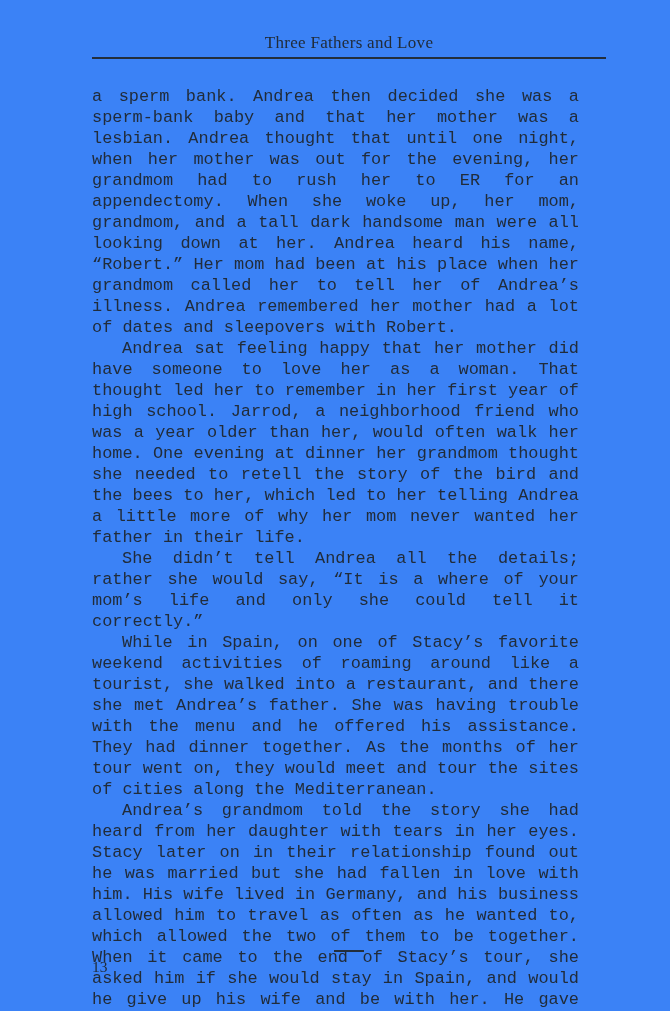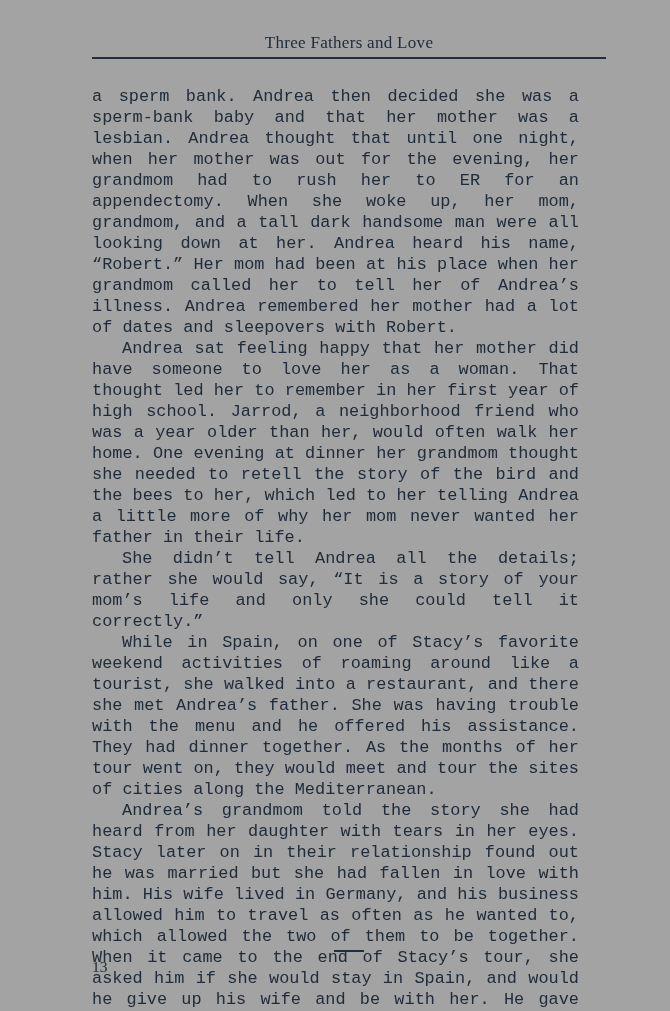--- a/index.html
+++ b/index.html
@@ -4,21 +4,21 @@
 <style>
   html, body {
     margin: 0;
     padding: 0;
     background: #ffffff;
   }
   .page {
     position: relative;
     width: 670px;
     height: 1011px;
-    background: #a3a3a3;
+    background: #3b82f6;
     overflow: hidden;
     font-family: "Liberation Serif", "DejaVu Serif", serif;
     color: #212c3a;
   }
   
   .running-head {
     position: absolute;
     left: 92px;
     top: 33px;
     width: 514px;
@@ -80,21 +80,21 @@
 
 <div class="page">
 
   <div class="running-head">Three Fathers and Love</div>
 
   <div class="header-rule"></div>
 
   <div class="body-text">
       <p>a sperm bank. Andrea then decided she was a sperm-bank baby and that her mother was a lesbian. Andrea thought that until one night, when her mother was out for the evening, her grandmom had to rush her to ER for an appendectomy. When she woke up, her mom, grandmom, and a tall dark handsome man were all looking down at her. Andrea heard his name, “Robert.” Her mom had been at his place when her grandmom called her to tell her of Andrea’s illness. Andrea remembered her mother had a lot of dates and sleepovers with Robert.</p>
       <p class="indent">Andrea sat feeling happy that her mother did have someone to love her as a woman. That thought led her to remember in her first year of high school. Jarrod, a neighborhood friend who was a year older than her, would often walk her home. One evening at dinner her grandmom thought she needed to retell the story of the bird and the bees to her, which led to her telling Andrea a little more of why her mom never wanted her father in their life.</p>
-      <p class="indent">She didn’t tell Andrea all the details; rather she would say, “It is a story of your mom’s life and only she could tell it correctly.”</p>
+      <p class="indent">She didn’t tell Andrea all the details; rather she would say, “It is a where of your mom’s life and only she could tell it correctly.”</p>
       <p class="indent">While in Spain, on one of Stacy’s favorite weekend activities of roaming around like a tourist, she walked into a restaurant, and there she met Andrea’s father. She was having trouble with the menu and he offered his assistance. They had dinner together. As the months of her tour went on, they would meet and tour the sites of cities along the Mediterranean.</p>
       <p class="indent">Andrea’s grandmom told the story she had heard from her daughter with tears in her eyes. Stacy later on in their relationship found out he was married but she had fallen in love with him. His wife lived in Germany, and his business allowed him to travel as often as he wanted to, which allowed the two of them to be together. When it came to the end of Stacy’s tour, she asked him if she would stay in Spain, and would he give up his wife and be with her. He gave Stacy all the reasons why it was not the right time for him to leave her; that she was not well and that because he did love her when they got married he couldn’t hurt her by leaving her till she was better. Stacy returned to America and several months later found out she was pregnant. Her grandmom cried more as she looked at her granddaughter and said to her, “Your mother came home pregnant with a married man’s baby.” Bernice explained to Andrea that her mother had left the man without telling him goodbye and nothing about where she was going. Andrea felt sad as she remembered how she and her grandmom had sat that day hugging and crying, both feeling the sadness Stacy must have felt for having made and keeping that decision.</p>
       <p class="indent">The announcement of a person’s last name brought Bernice back into the moment.</p>
     </div>
 
   <div class="footer-rule"></div>
 
   <div class="page-number">13</div>
 
 </div>

